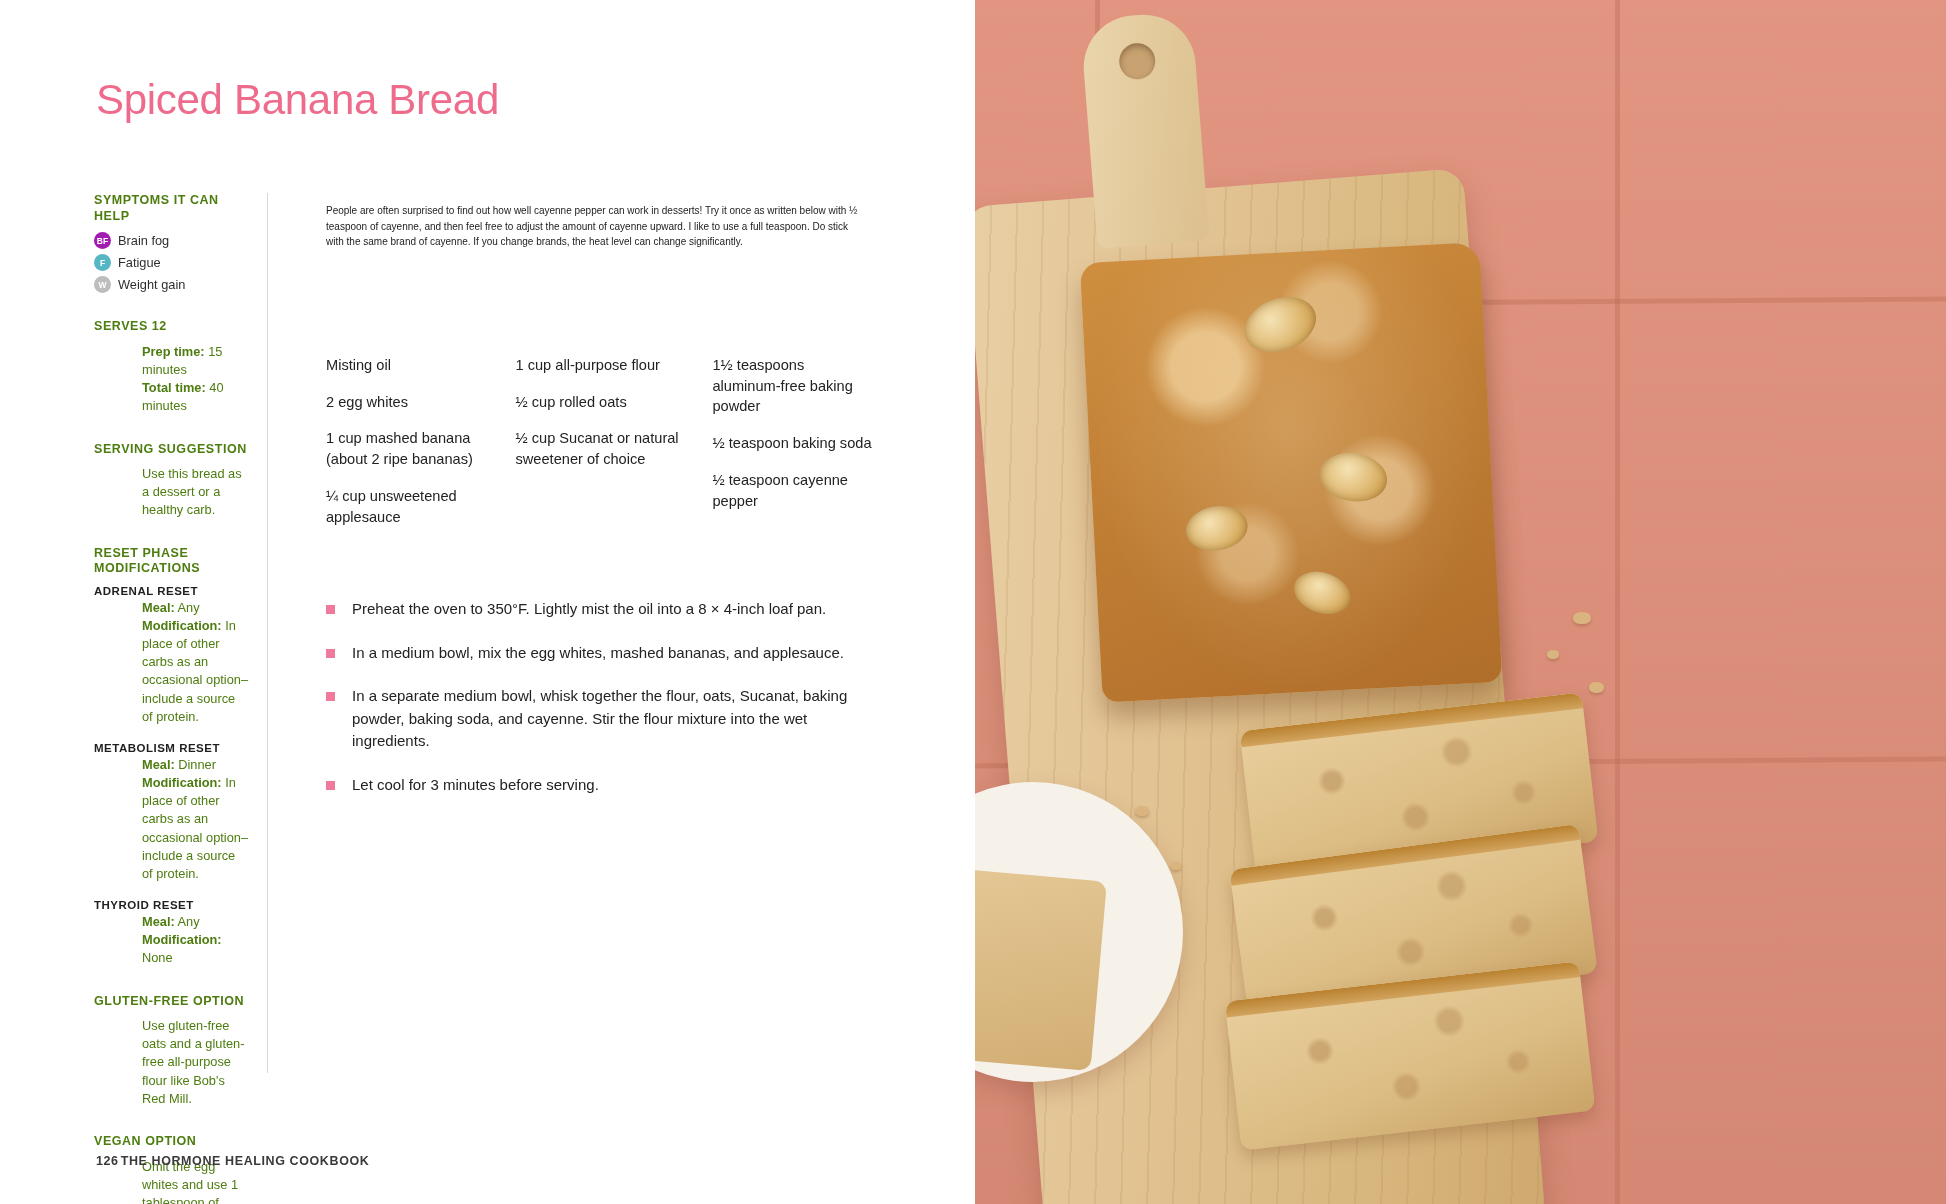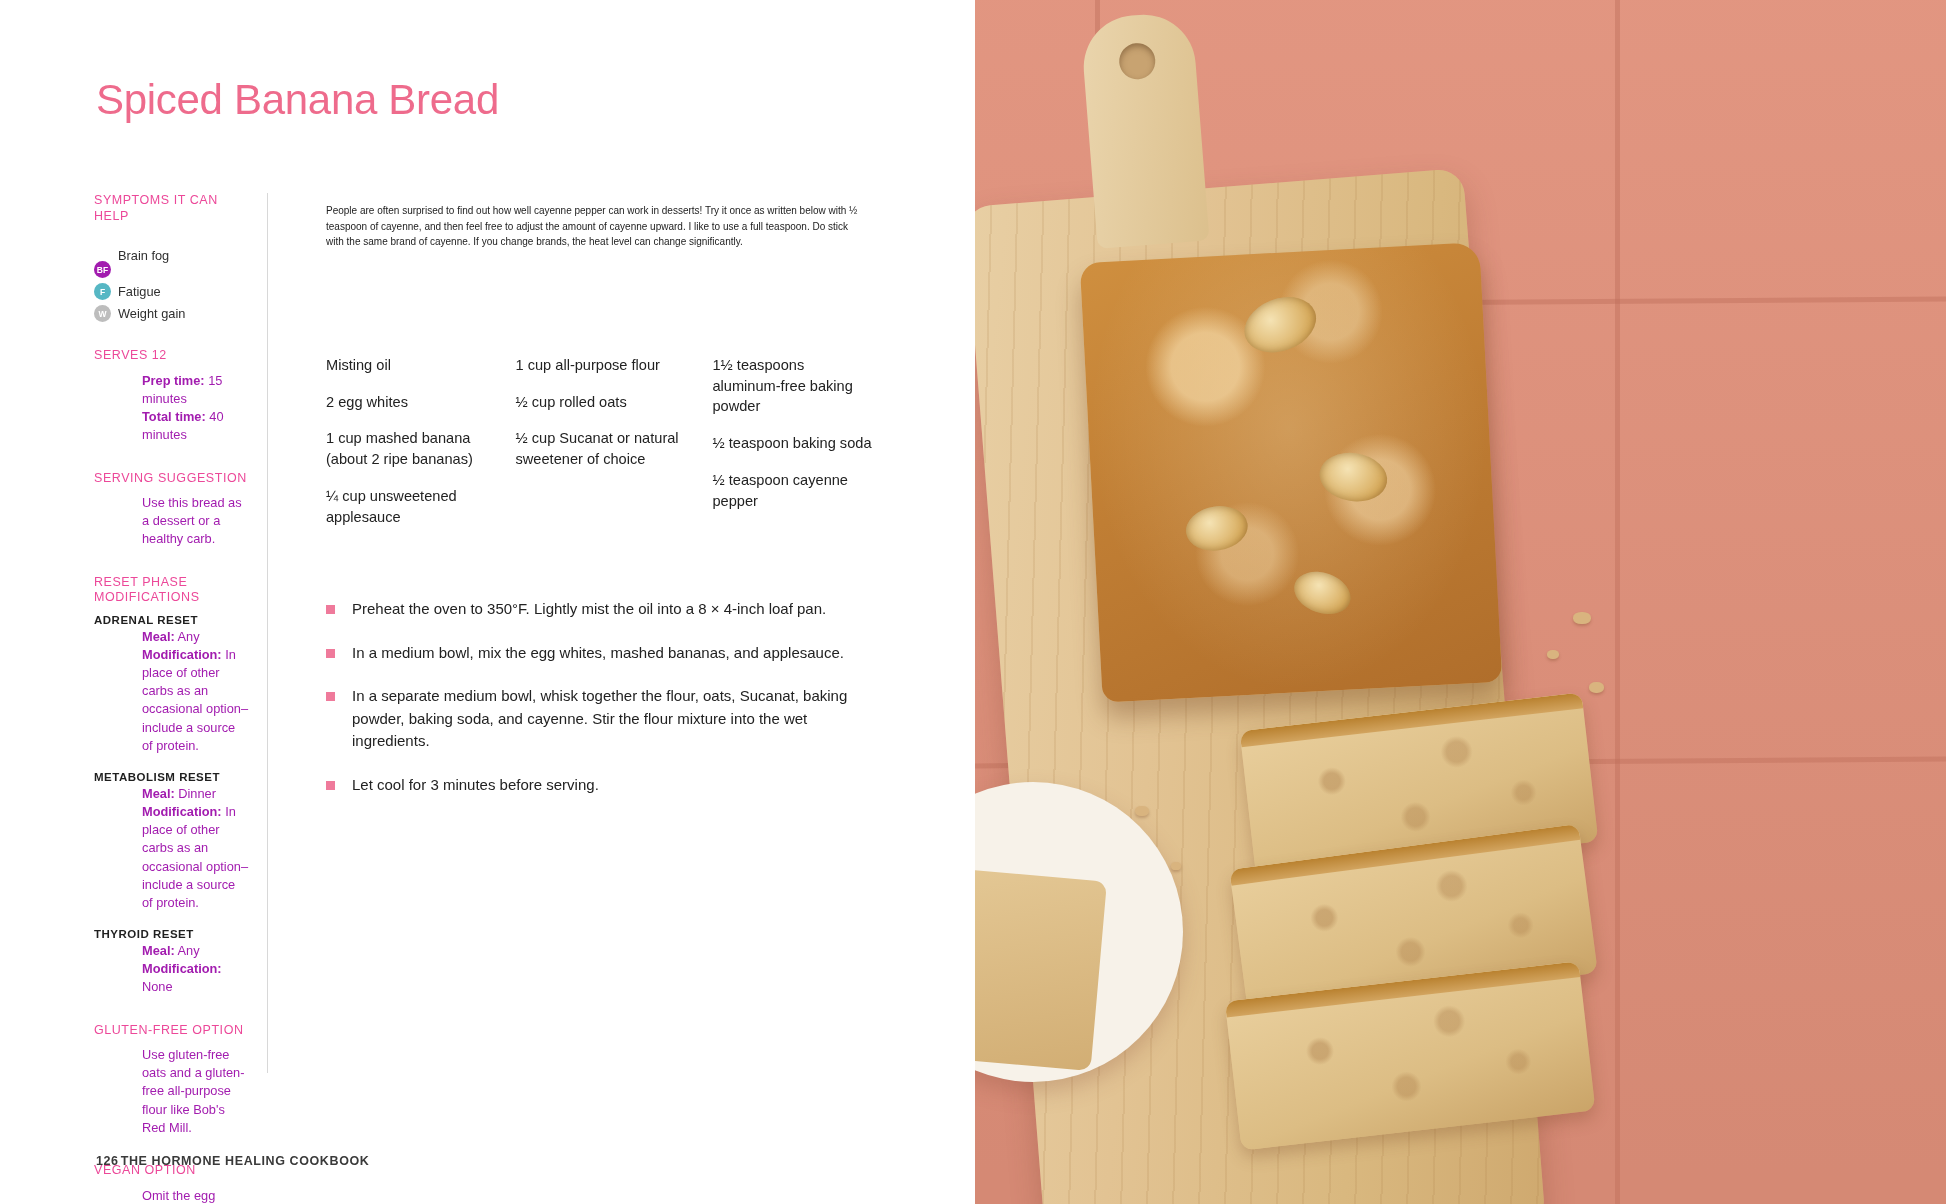--- a/index.html
+++ b/index.html
@@ -41,32 +41,32 @@
     position: absolute;
     left: 94px;
     top: 193px;
     width: 155px;
     border-right: 1px solid #d8d8d8;
     padding-right: 18px;
     box-sizing: content-box;
     height: 880px;
   }
   .side-head {
-    color: #ec4899;
+    color: #4d7c0f;
     font-size: 12.5px;
-    font-weight: normal;
+    font-weight: bold;
     letter-spacing: 0.55px;
     margin: 0 0 8px 0;
     line-height: 1.25;
     text-transform: uppercase;
   }
   .side-block { margin-bottom: 26px; }
   .side-text {
     font-size: 12.8px;
-    color: #a21caf;
+    color: #4d7c0f;
     line-height: 1.42;
     margin: 0;
     padding-left: 48px;
   }
   .side-text b { font-weight: bold; }
   .symptom-row {
     display: flex;
     align-items: center;
     gap: 7px;
     margin-bottom: 5px;
@@ -77,21 +77,21 @@
     border-radius: 50%;
     color: #ffffff;
     font-size: 8.5px;
     font-weight: bold;
     display: flex;
     align-items: center;
     justify-content: center;
     flex: 0 0 17px;
     letter-spacing: 0;
   }
-  .sym-bf { background: #a21caf; margin-top: 29px; }
+  .sym-bf { background: #a21caf; }
   .sym-f  { background: #56b7c4; }
   .sym-w  { background: #bdbdbd; }
   .sym-label {
     font-size: 12.8px;
     color: #2f2f2f;
   }
   .mini-head {
     font-size: 11.5px;
     font-weight: bold;
     letter-spacing: 0.5px;

